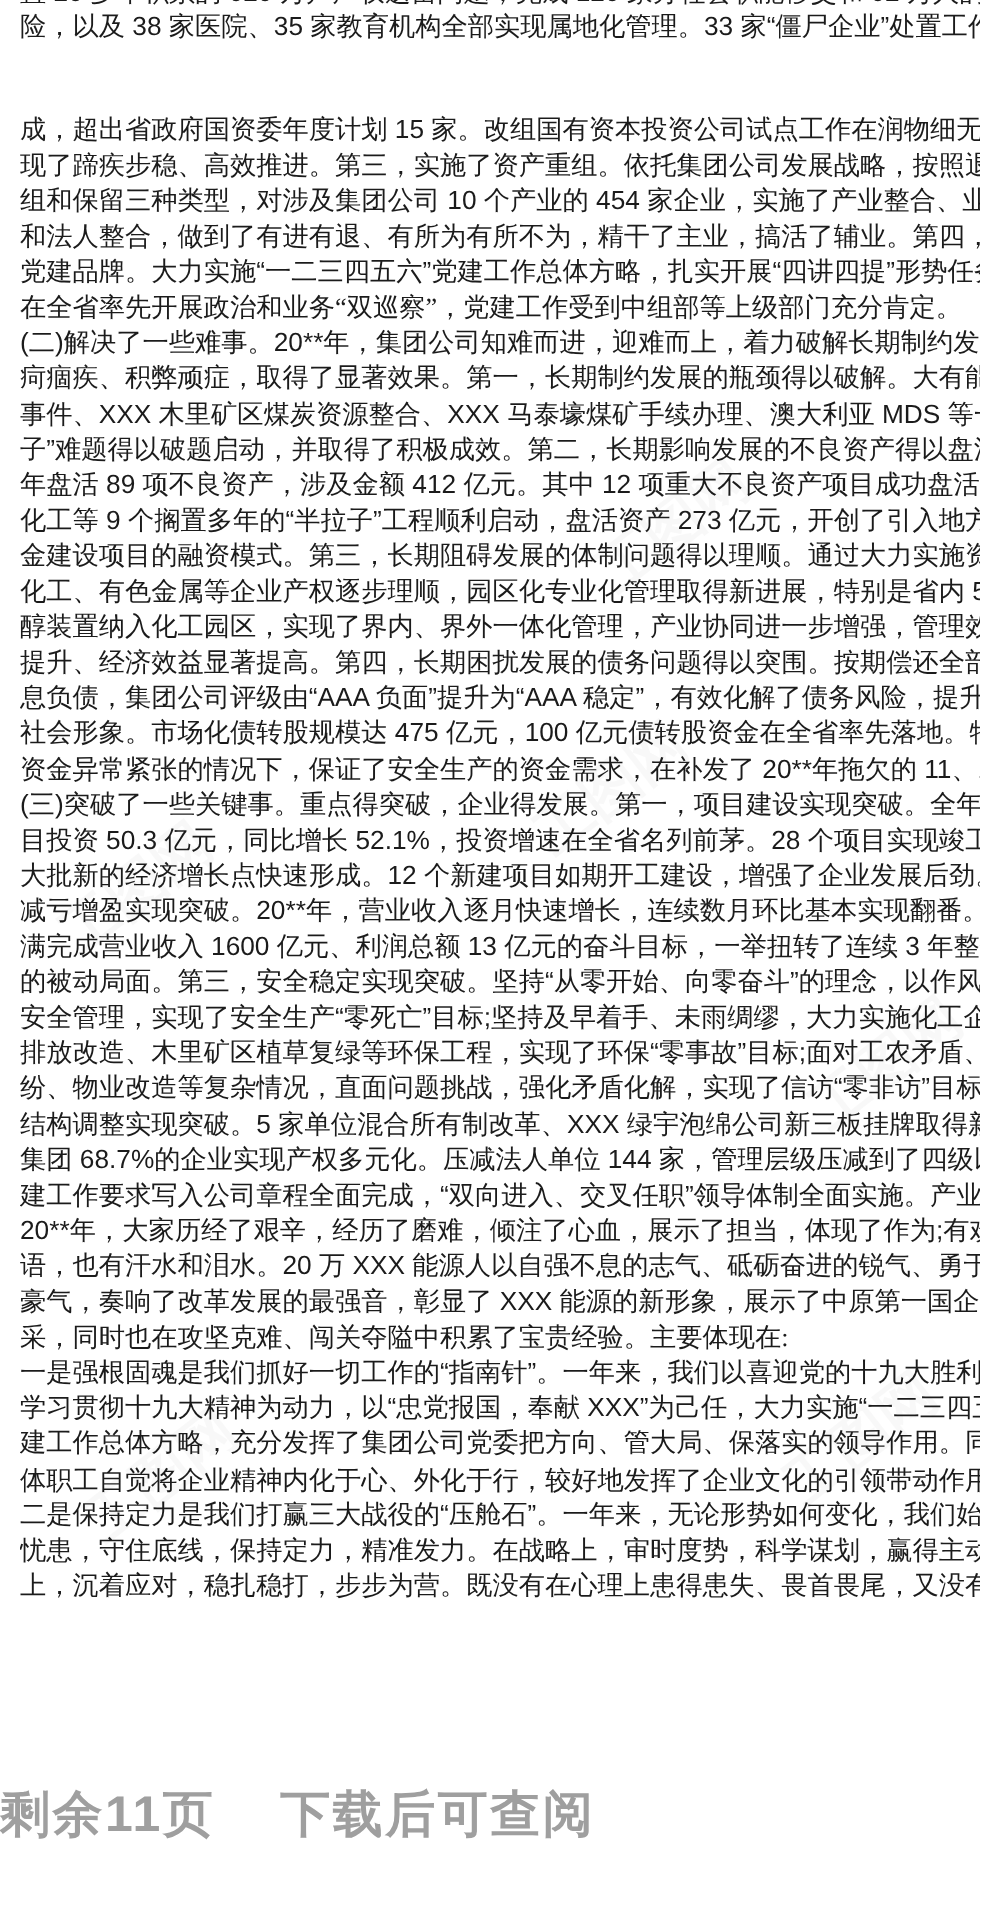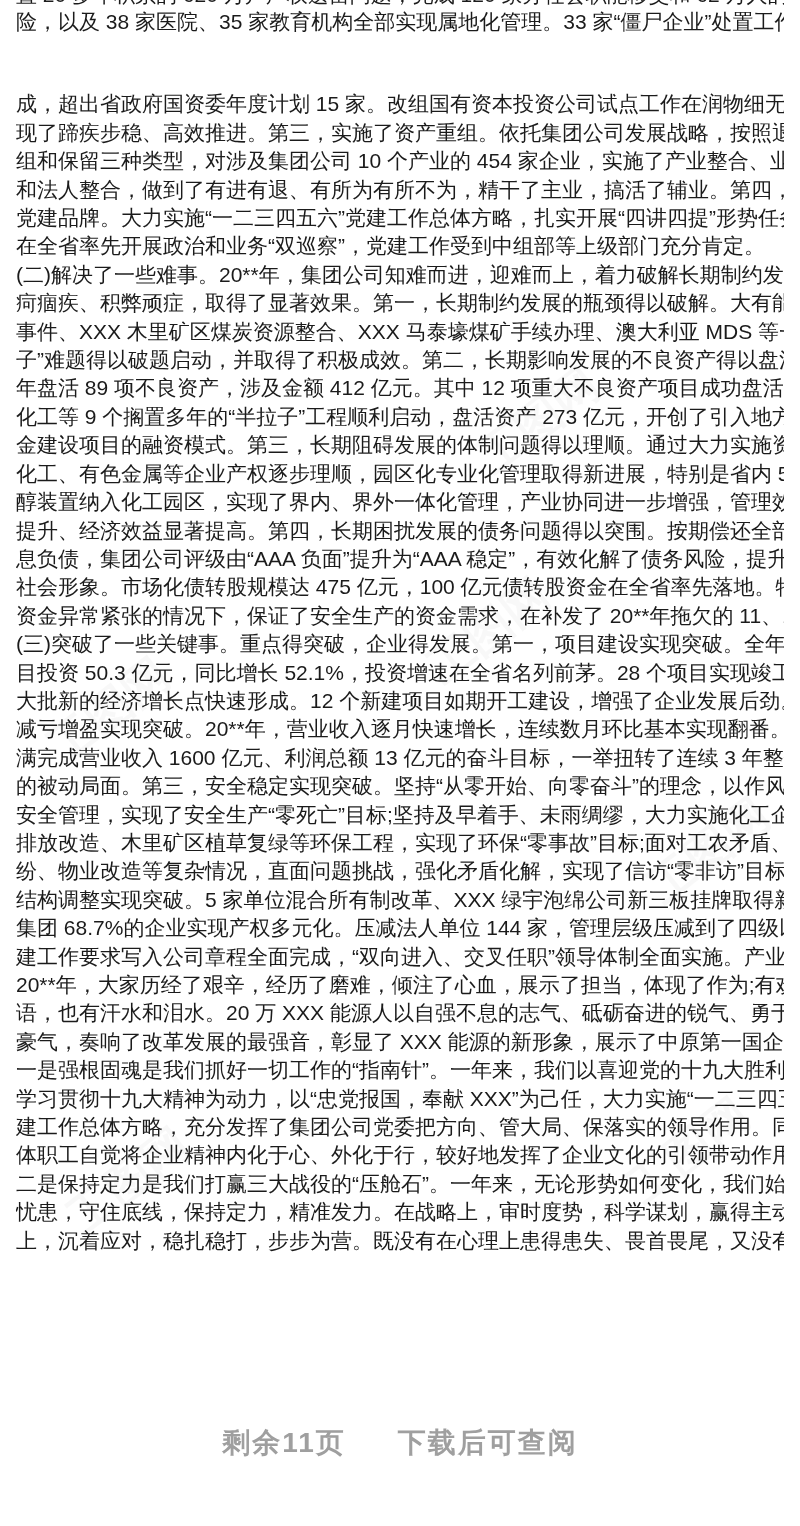--- a/index.html
+++ b/index.html
@@ -31,39 +31,39 @@
   }
   .line {
     line-height: 28.4px;
     text-align: justify;
     text-align-last: justify;
     overflow: hidden;
     white-space: nowrap;
   }
   .line.end {
     text-align-last: left;
+    font-family: Liberation Serif, serif;
   }
   .gap {
     height: 54px;
   }
   .watermark {
     position: absolute;
     font-size: 46px;
     font-weight: bold;
     transform: rotate(-38deg);
     pointer-events: none;
     white-space: nowrap;
   }
   .footer {
     position: absolute;
     top: 1424px;
     left: 0; right: 0;
-    text-align: center;
     font-weight: bold;
-    font-size: 28px;
+    font-size: 40px;
     letter-spacing: 2px;
   }
   .footer .spacer {
     display: inline-block;
     width: 52px;
   }
 </style>
 </head>
 <body>
 
@@ -110,20 +110,21 @@
       <div class="line">的被动局面。第三，安全稳定实现突破。坚持“从零开始、向零奋斗”的理念，以作风转变促</div>
       <div class="line">安全管理，实现了安全生产“零死亡”目标;坚持及早着手、未雨绸缪，大力实施化工企业超低</div>
       <div class="line">排放改造、木里矿区植草复绿等环保工程，实现了环保“零事故”目标;面对工农矛盾、股东纠</div>
       <div class="line">纷、物业改造等复杂情况，直面问题挑战，强化矛盾化解，实现了信访“零非访”目标。第四，</div>
       <div class="line">结构调整实现突破。5 家单位混合所有制改革、XXX 绿宇泡绵公司新三板挂牌取得新进展，</div>
       <div class="line">集团 68.7%的企业实现产权多元化。压减法人单位 144 家，管理层级压减到了四级以内。党</div>
       <div class="line">建工作要求写入公司章程全面完成，“双向进入、交叉任职”领导体制全面实施。产业集团加</div>
       <div class="line">20**年，大家历经了艰辛，经历了磨难，倾注了心血，展示了担当，体现了作为;有欢歌和笑</div>
       <div class="line">语，也有汗水和泪水。20 万 XXX 能源人以自强不息的志气、砥砺奋进的锐气、勇于改革的</div>
       <div class="line">豪气，奏响了改革发展的最强音，彰显了 XXX 能源的新形象，展示了中原第一国企的新风</div>
+      <div class="line end">采，同时也在攻坚克难、闯关夺隘中积累了宝贵经验。主要体现在:</div>
       <div class="line">一是强根固魂是我们抓好一切工作的“指南针”。一年来，我们以喜迎党的十九大胜利召开和</div>
       <div class="line">学习贯彻十九大精神为动力，以“忠党报国，奉献 XXX”为己任，大力实施“一二三四五六”党</div>
       <div class="line">建工作总体方略，充分发挥了集团公司党委把方向、管大局、保落实的领导作用。同时，全</div>
       <div class="line end">体职工自觉将企业精神内化于心、外化于行，较好地发挥了企业文化的引领带动作用。</div>
       <div class="line">二是保持定力是我们打赢三大战役的“压舱石”。一年来，无论形势如何变化，我们始终清醒</div>
       <div class="line">忧患，守住底线，保持定力，精准发力。在战略上，审时度势，科学谋划，赢得主动;在战术</div>
       <div class="line">上，沉着应对，稳扎稳打，步步为营。既没有在心理上患得患失、畏首畏尾，又没有在行动</div>
     </div>
 </div>
 

